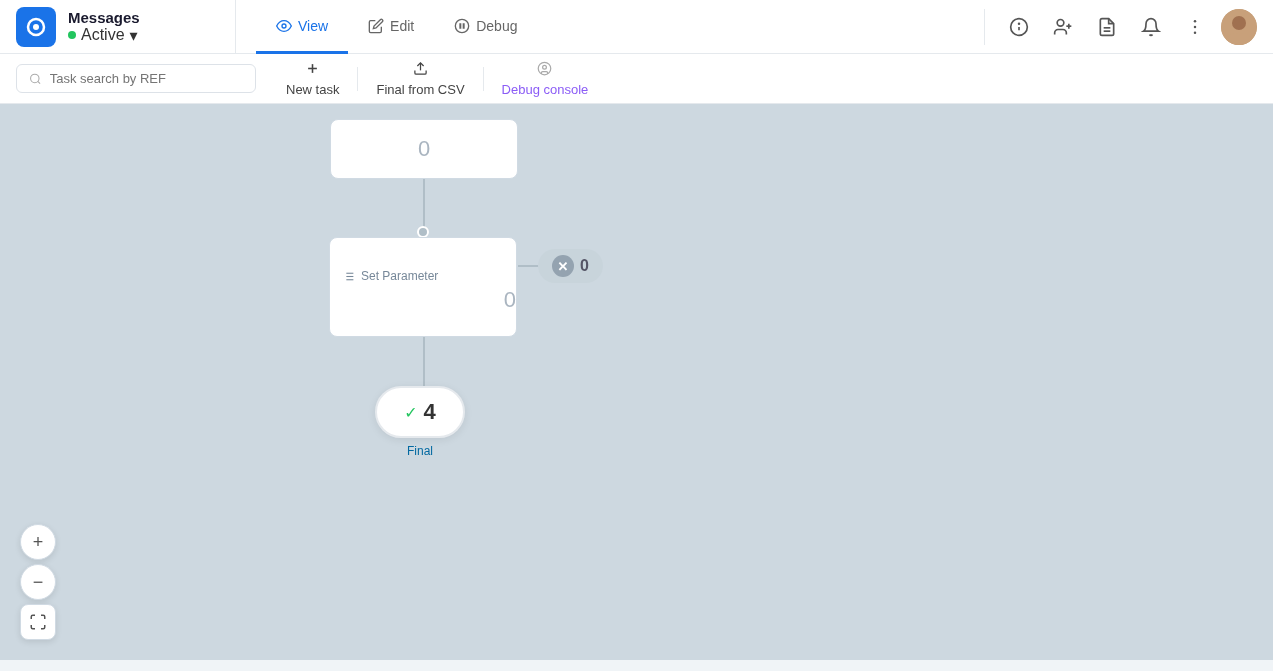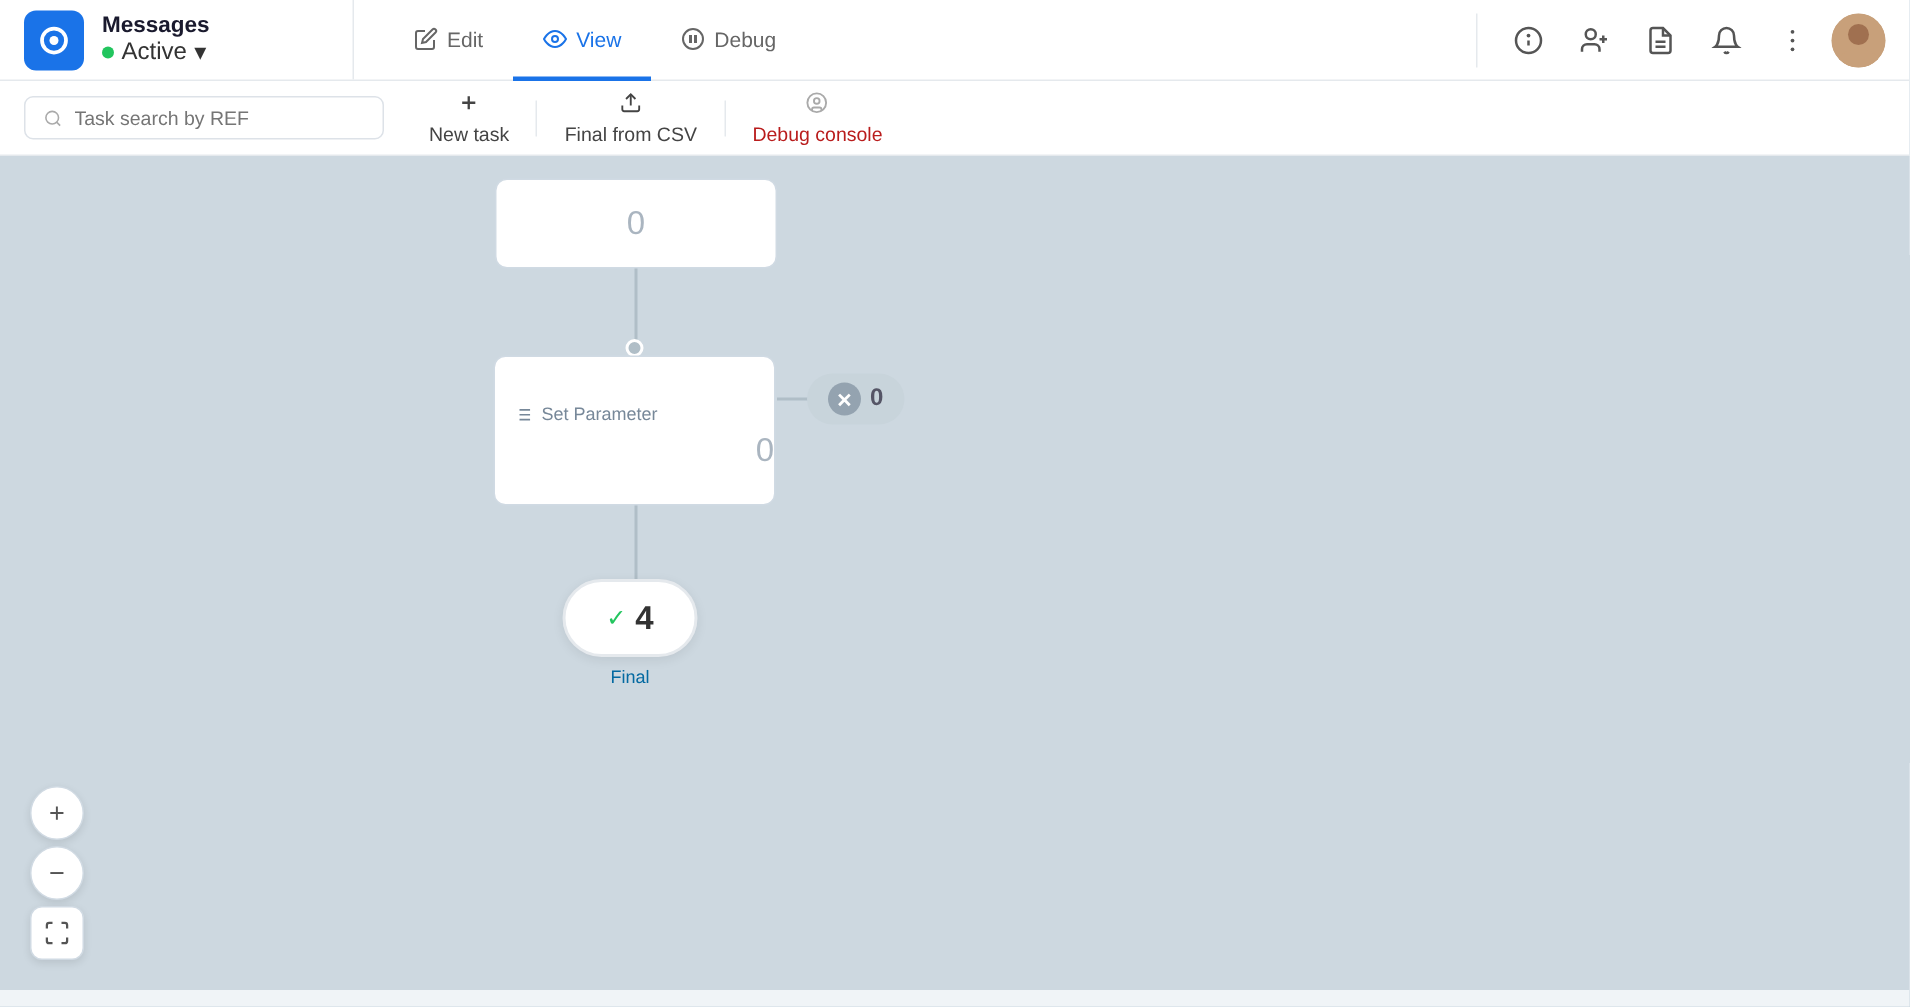--- a/index.html
+++ b/index.html
@@ -378,33 +378,33 @@
       <span class="app-name">Messages</span>
       <div class="status-badge">
         <span class="status-dot"></span>
         <span>Active</span>
         <span>▾</span>
       </div>
     </div>
   </div>
 
   <div class="nav-tabs">
+    <div class="nav-tab active">
+      <svg viewBox="0 0 24 24" fill="none" stroke="currentColor" stroke-width="2">
+        <path d="M1 12s4-8 11-8 11 8 11 8-4 8-11 8-11-8-11-8z"></path>
+        <circle cx="12" cy="12" r="3"></circle>
+      </svg>
+      <span>View</span>
+    </div>
     <div class="nav-tab">
       <svg viewBox="0 0 24 24" fill="none" stroke="currentColor" stroke-width="2">
         <path d="M11 4H4a2 2 0 0 0-2 2v14a2 2 0 0 0 2 2h14a2 2 0 0 0 2-2v-7"></path>
         <path d="M18.5 2.5a2.121 2.121 0 0 1 3 3L12 15l-4 1 1-4 9.5-9.5z"></path>
       </svg>
       <span>Edit</span>
-    </div>
-    <div class="nav-tab active">
-      <svg viewBox="0 0 24 24" fill="none" stroke="currentColor" stroke-width="2">
-        <path d="M1 12s4-8 11-8 11 8 11 8-4 8-11 8-11-8-11-8z"></path>
-        <circle cx="12" cy="12" r="3"></circle>
-      </svg>
-      <span>View</span>
     </div>
     <div class="nav-tab">
       <svg viewBox="0 0 24 24" fill="none" stroke="currentColor" stroke-width="2">
         <path d="M12 22c5.523 0 10-4.477 10-10S17.523 2 12 2 2 6.477 2 12s4.477 10 10 10z"></path>
         <path d="M9 9h1v6H9zM14 9h1v6h-1z"></path>
       </svg>
       <span>Debug</span>
     </div>
   </div>
 
@@ -484,21 +484,21 @@
   </button>
 
   <div class="toolbar-divider"></div>
 
   <button class="toolbar-btn">
     <svg width="15" height="15" viewBox="0 0 24 24" fill="none" stroke="#aaa" stroke-width="2">
       <circle cx="12" cy="12" r="10"></circle>
       <circle cx="12" cy="10" r="3"></circle>
       <path d="M7 20.662V19a2 2 0 0 1 2-2h6a2 2 0 0 1 2 2v1.662"></path>
     </svg>
-    <span style="color:#b91c1c">Debug console</span>
+    <span style="color:#8b5cf6">Debug console</span>
   </button>
 </div>
 
 <div class="canvas">
 
   <div class="flow-node node-top">
     <span class="node-value">0</span>
   </div>
 
   <div class="connector-line connector-vert-1"></div>

